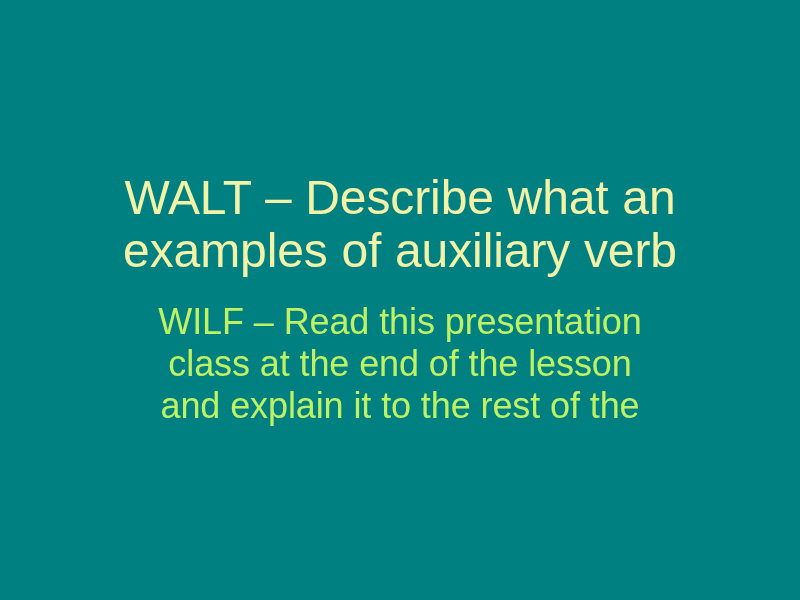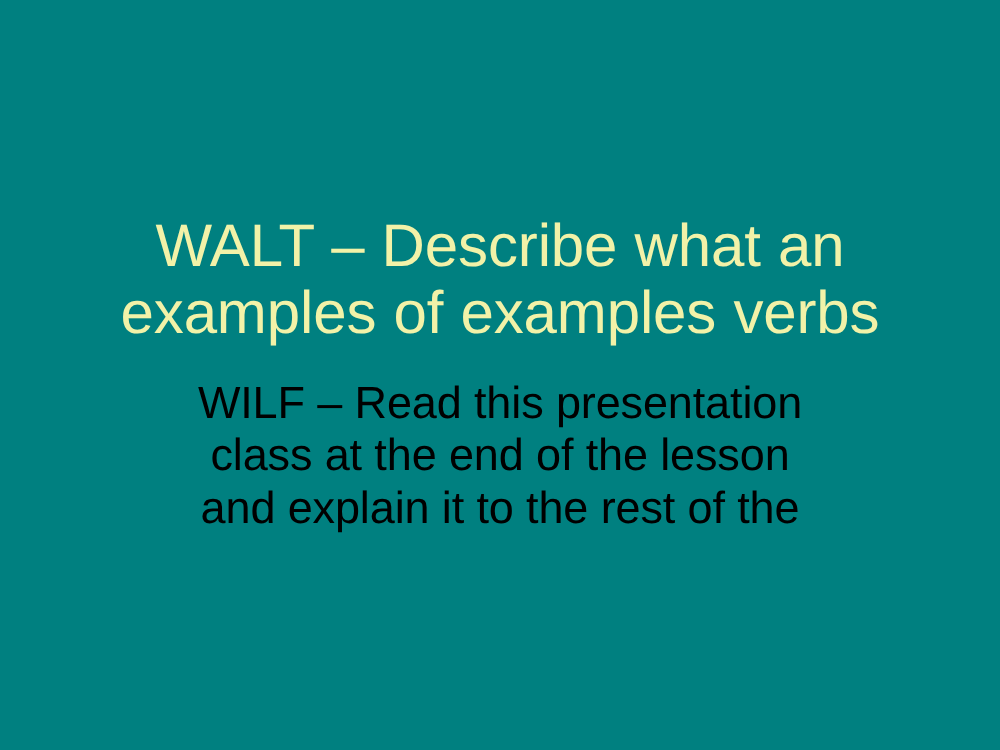--- a/index.html
+++ b/index.html
@@ -70,24 +70,24 @@
 </style>
 </head>
 <body>
 
 <div id="slide" style="background: rgb(0, 128, 128);">
 
   <div id="content-block">
 
     <h1 id="slide-title" style="color: rgb(242, 242, 168);">
       <span class="line">WALT – Describe what an</span>
-      <span class="line">examples of examples verbs</span>
+      <span class="line">examples of auxiliary verb</span>
     </h1>
 
-    <h2 id="slide-subtitle" style="color: #000000;">
+    <h2 id="slide-subtitle" style="color: #bef264;">
       <span class="line">WILF – Read this presentation</span>
       <span class="line">class at the end of the lesson</span>
       <span class="line">and explain it to the rest of the</span>
     </h2>
 
   </div>
 
 </div>
 
 </body></html>

